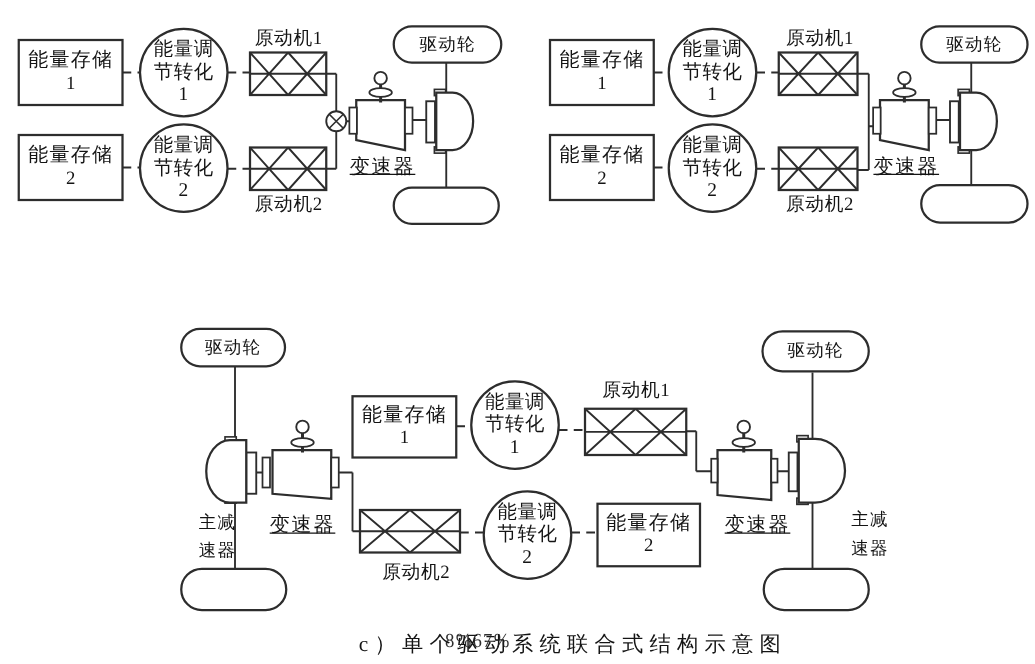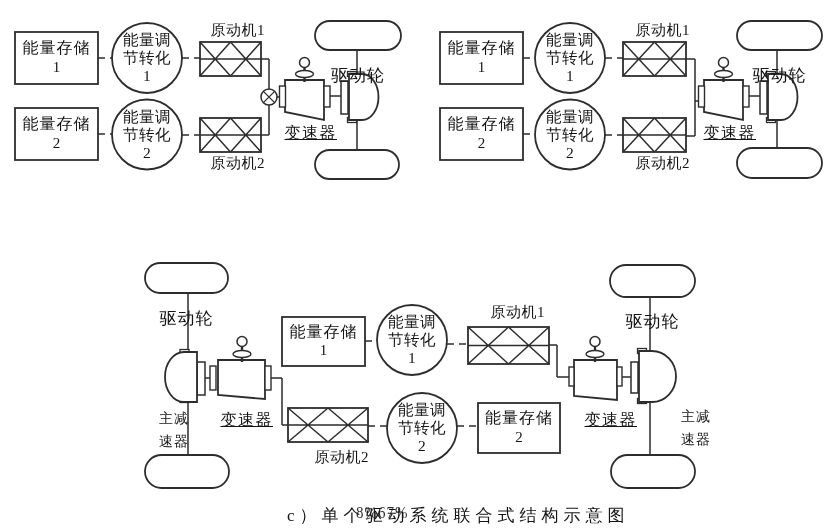--- a/index.html
+++ b/index.html
@@ -5,24 +5,24 @@
   html,body{margin:0;padding:0;background:#ffffff;}
   .stage{position:relative;width:828px;height:531px;background:#ffffff;overflow:hidden;
          font-family:"Liberation Serif","DejaVu Serif",serif;color:#141414;}
   .stage svg{position:absolute;left:0;top:0;}
   .node{position:absolute;display:flex;flex-direction:column;align-items:center;justify-content:center;
         text-align:center;line-height:1.15;}
   .node .nm{font-size:16px;letter-spacing:1px;white-space:nowrap;font-family:Liberation Mono, monospace;}
   .node .num{font-size:15px;}
   .circ{justify-content:flex-start;}
   .circ .cl{font-size:15.5px;letter-spacing:0.5px;line-height:18px;white-space:nowrap;}
-  .lbl{position:absolute;white-space:nowrap;text-align:right;font-size:15px;letter-spacing:0.5px;}
+  .lbl{position:absolute;white-space:nowrap;text-align:center;font-size:15px;letter-spacing:0.5px;}
   .lbl.gb{font-size:16px;letter-spacing:1.5px;text-decoration:underline;}
   .wheel-t{position:absolute;display:flex;align-items:center;justify-content:center;
-           font-size:17px;letter-spacing:1px;margin-top:40px;}
+           font-size:14px;letter-spacing:1px;}
   .red{position:absolute;text-align:right;font-size:14px;line-height:23px;letter-spacing:1px;}
   .cap{position:absolute;font-size:17px;letter-spacing:5px;white-space:nowrap;}
   .wm{position:absolute;font-size:15px;letter-spacing:1px;color:#1c1c1c;opacity:.92;transform:scaleY(1.06);}
 </style>
 </head>
 <body>
 
 <div class="stage">
 
 <svg width="828" height="531" viewBox="0 0 828 531" fill="none" stroke="#2d2d2d" stroke-width="1.8">

